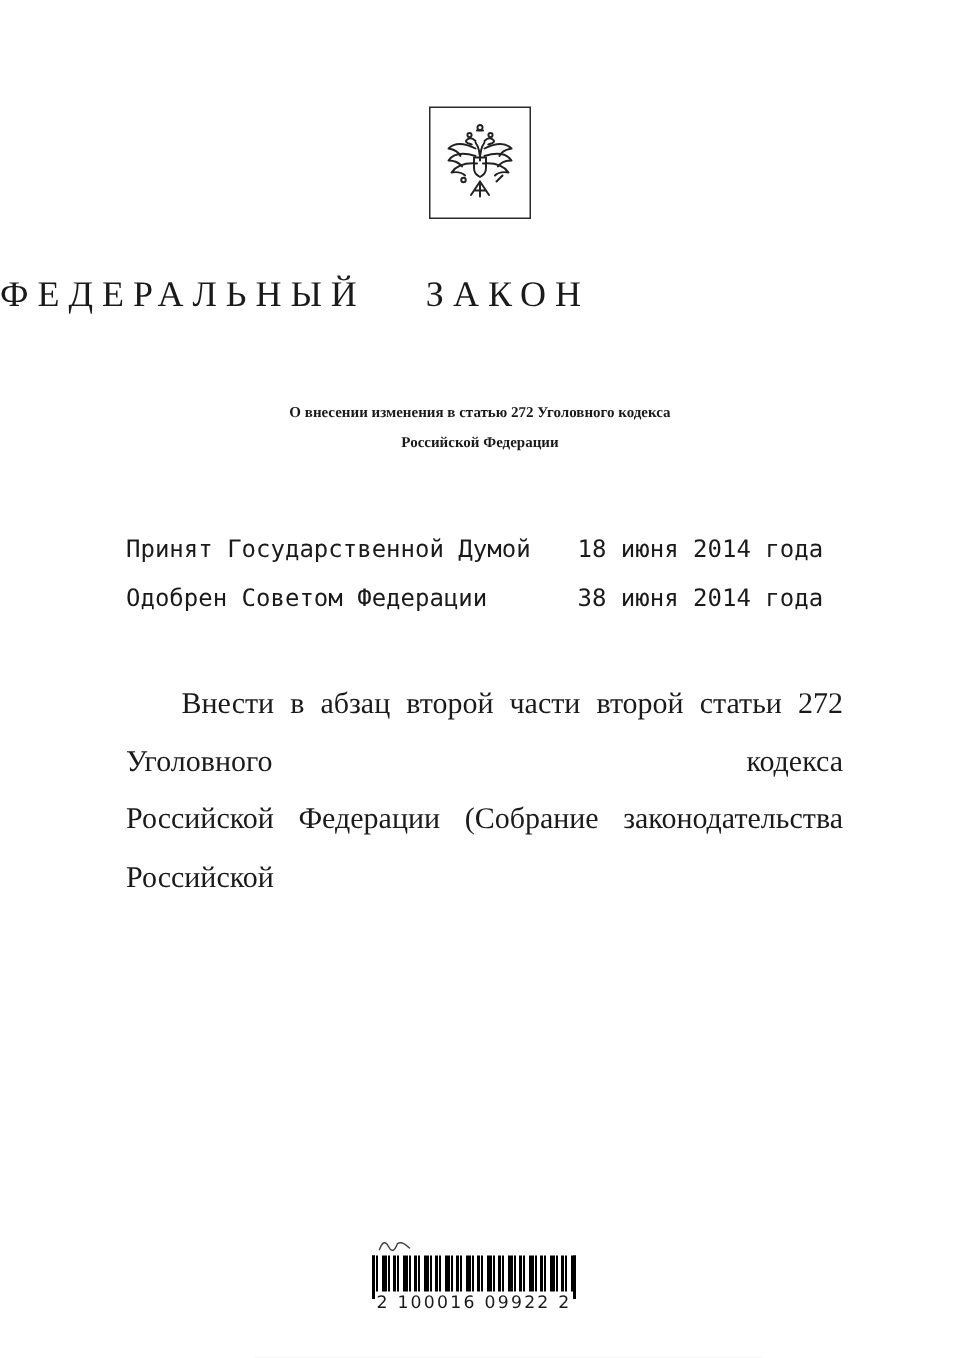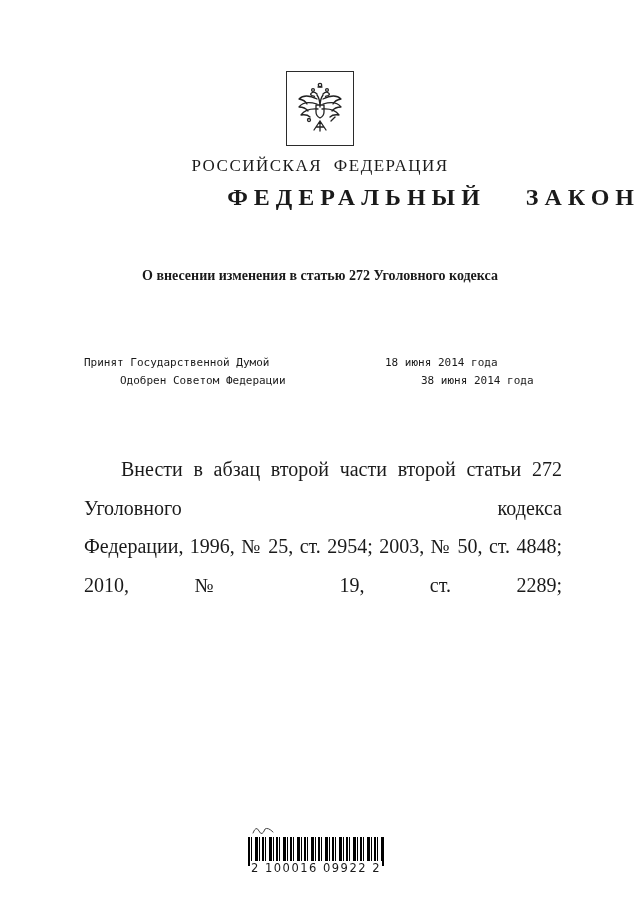--- a/index.html
+++ b/index.html
@@ -37,46 +37,46 @@
     text-align: center;
     font-size: 17px;
     letter-spacing: 1.5px;
     word-spacing: 6px;
   }
   .doctype {
     position: absolute;
     top: 184px;
     left: 0;
     width: 100%;
-    text-align: right;
+    text-align: left;
     font-size: 24px;
-    font-weight: bold;
+    font-weight: normal;
     letter-spacing: 6px;
     word-spacing: 28px;
   }
   .subject {
     position: absolute;
     top: 266px;
     left: 0;
     width: 100%;
     text-align: center;
     font-weight: bold;
-    font-size: 14px;
+    font-size: 10px;
     line-height: 20px;
   }
   .meta-row {
     position: absolute;
     left: 84px;
     width: 478px;
     height: 18px;
     font-family: "DejaVu Sans Mono", monospace;
-    font-size: 11px;
+    font-size: 16px;
   }
   .meta-row.adopted { top: 356px; }
-  .meta-row.approved { top: 374px; margin-left: 36px; }
+  .meta-row.approved { top: 389px; }
   .meta-date {
     position: absolute;
     left: 301px;
     top: 0;
   }
   .body-block {
     position: absolute;
     left: 84px;
     top: 450px;
     width: 478px;
@@ -163,41 +163,41 @@
         <path d="M19 24 h8 v7 q0 4 -4 6 q-4 -2 -4 -6 z"></path>
 
         <path d="M23 40 l-6 9 M23 40 v10 M23 40 l6 9 M19 46 h8"></path>
 
         <circle cx="12" cy="39" r="1.5"></circle>
         <path d="M34 40 l4 -4"></path>
       </g>
     </svg>
   </div>
 
-  <div class="country">РОССИЙСКАЯ ФЕДЕРАЦИЯ</div>
 
   <div class="doctype">ФЕДЕРАЛЬНЫЙ ЗАКОН</div>
 
   <div class="subject">
     <div>О внесении изменения в статью 272 Уголовного кодекса</div>
+    <div>Российской Федерации</div>
   </div>
 
   <div class="meta-row adopted">
     <span>Принят Государственной Думой</span>
     <span class="meta-date">18 июня 2014 года</span>
   </div>
 
   <div class="meta-row approved">
     <span>Одобрен Советом Федерации</span>
     <span class="meta-date">38 июня 2014 года</span>
   </div>
 
   <div class="body-block">
     <div class="body-line first">Внести в абзац второй части второй статьи 272 Уголовного кодекса</div>
-    <div class="body-line">Федерации, 1996, № 25, ст. 2954; 2003, № 50, ст. 4848; 2010, № 19, ст. 2289;</div>
+    <div class="body-line">Российской Федерации (Собрание законодательства Российской</div>
   </div>
 
   <svg class="hand-mark" viewBox="0 0 22 12">
     <path d="M1 9 q3 -8 6 -2 t6 -2 q3 -2 8 3" stroke="#444" stroke-width="1" fill="none" stroke-linecap="round"></path>
   </svg>
 
   <div class="barcode">
     <div class="bars"></div>
     <div class="barcode-digits">2 100016 09922 2</div>
   </div>

